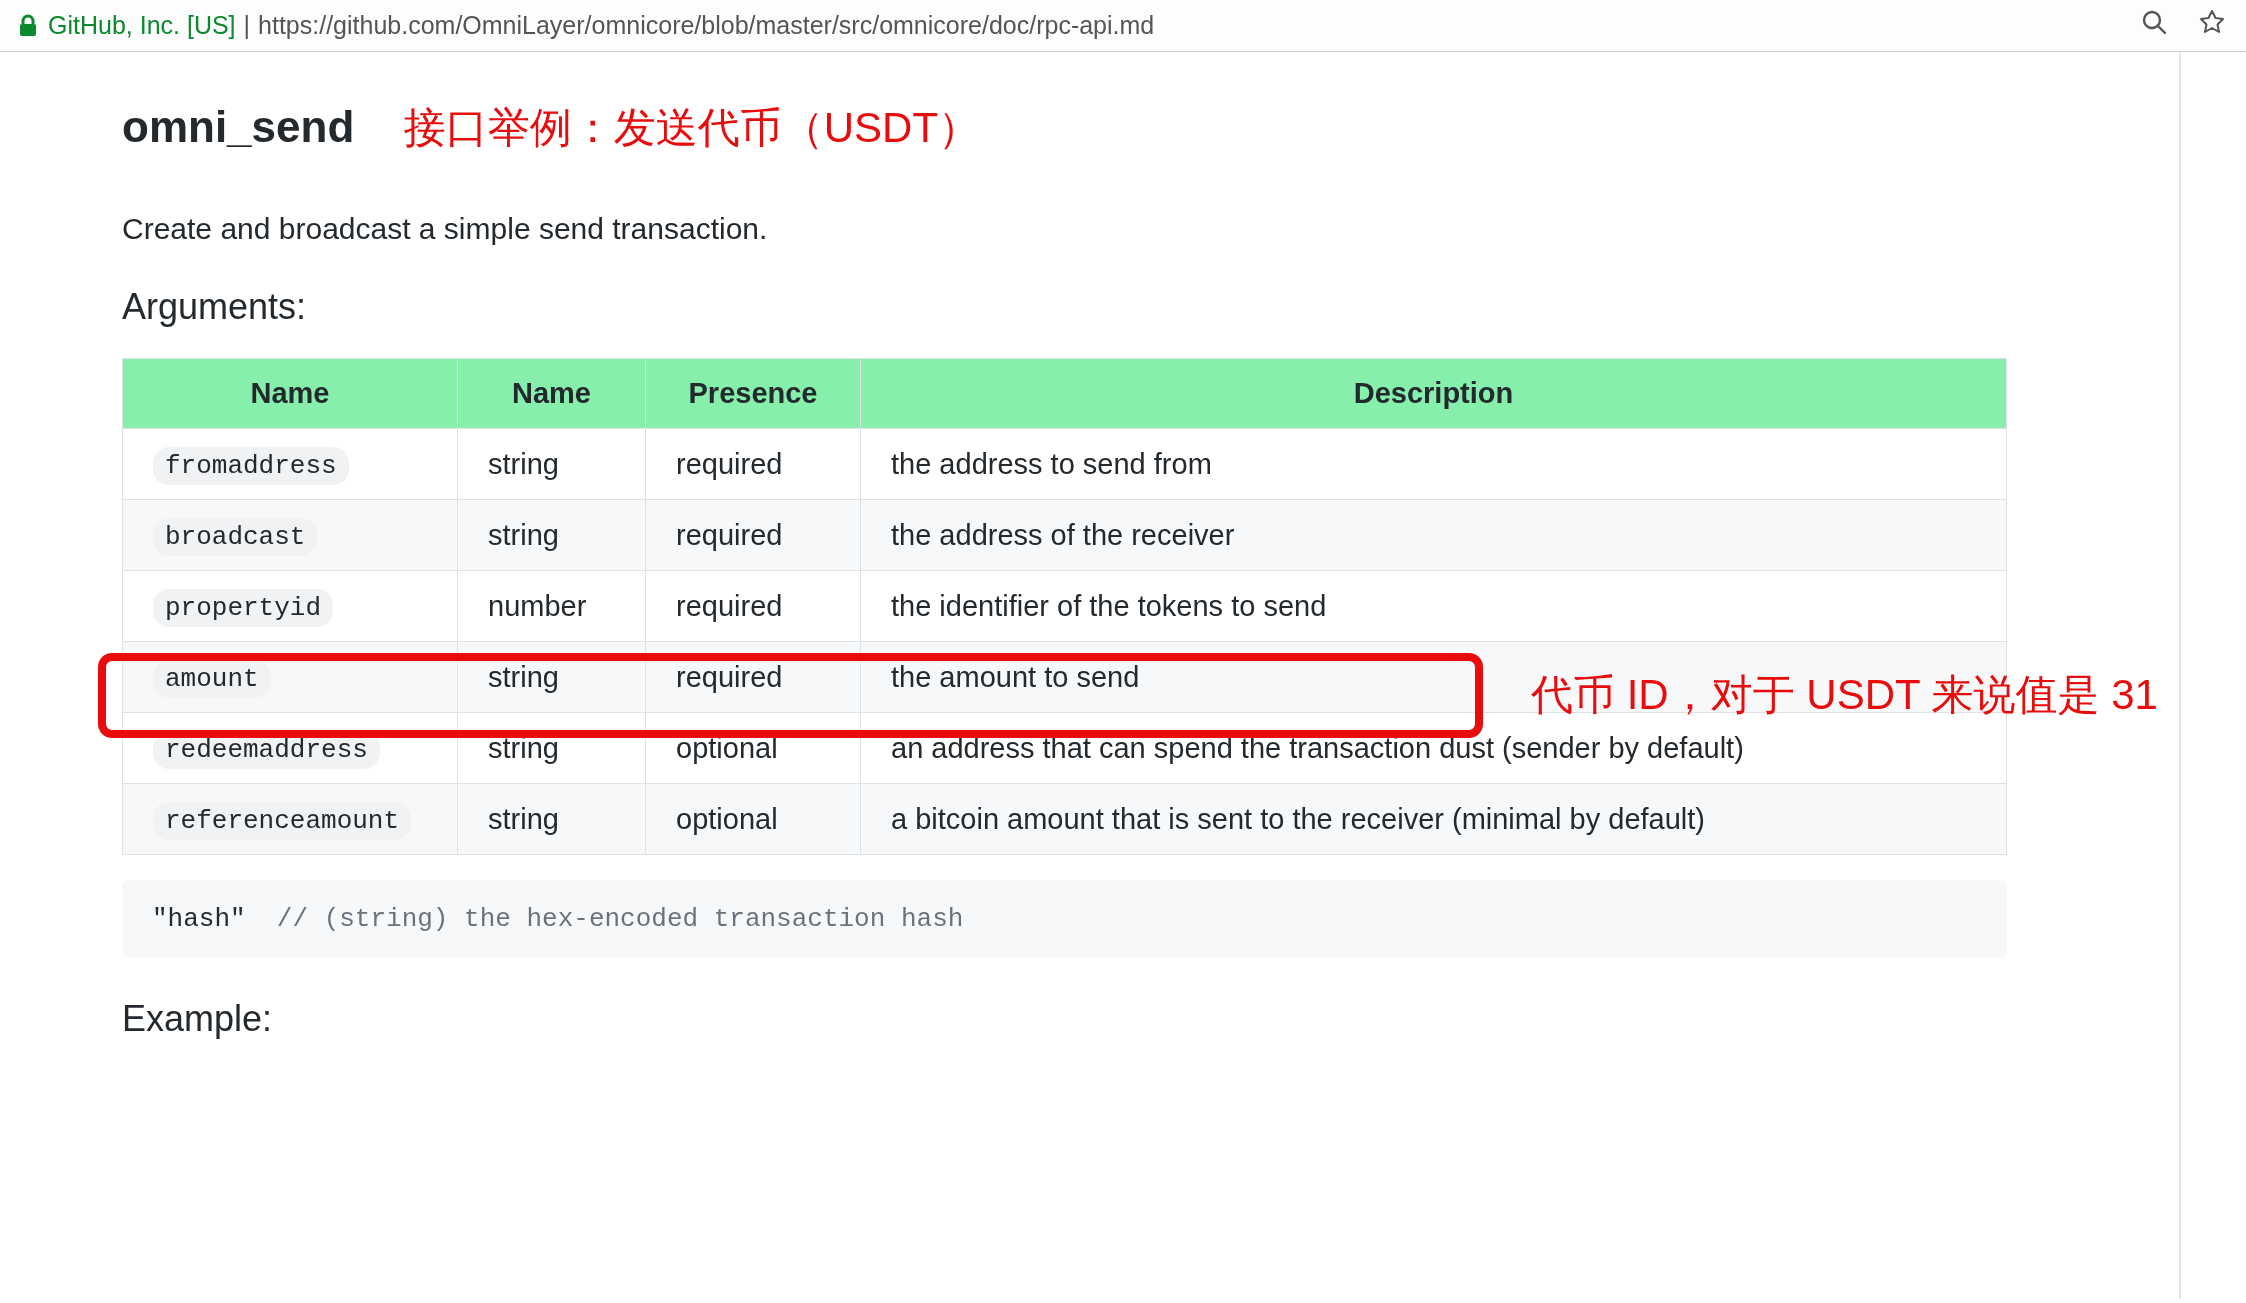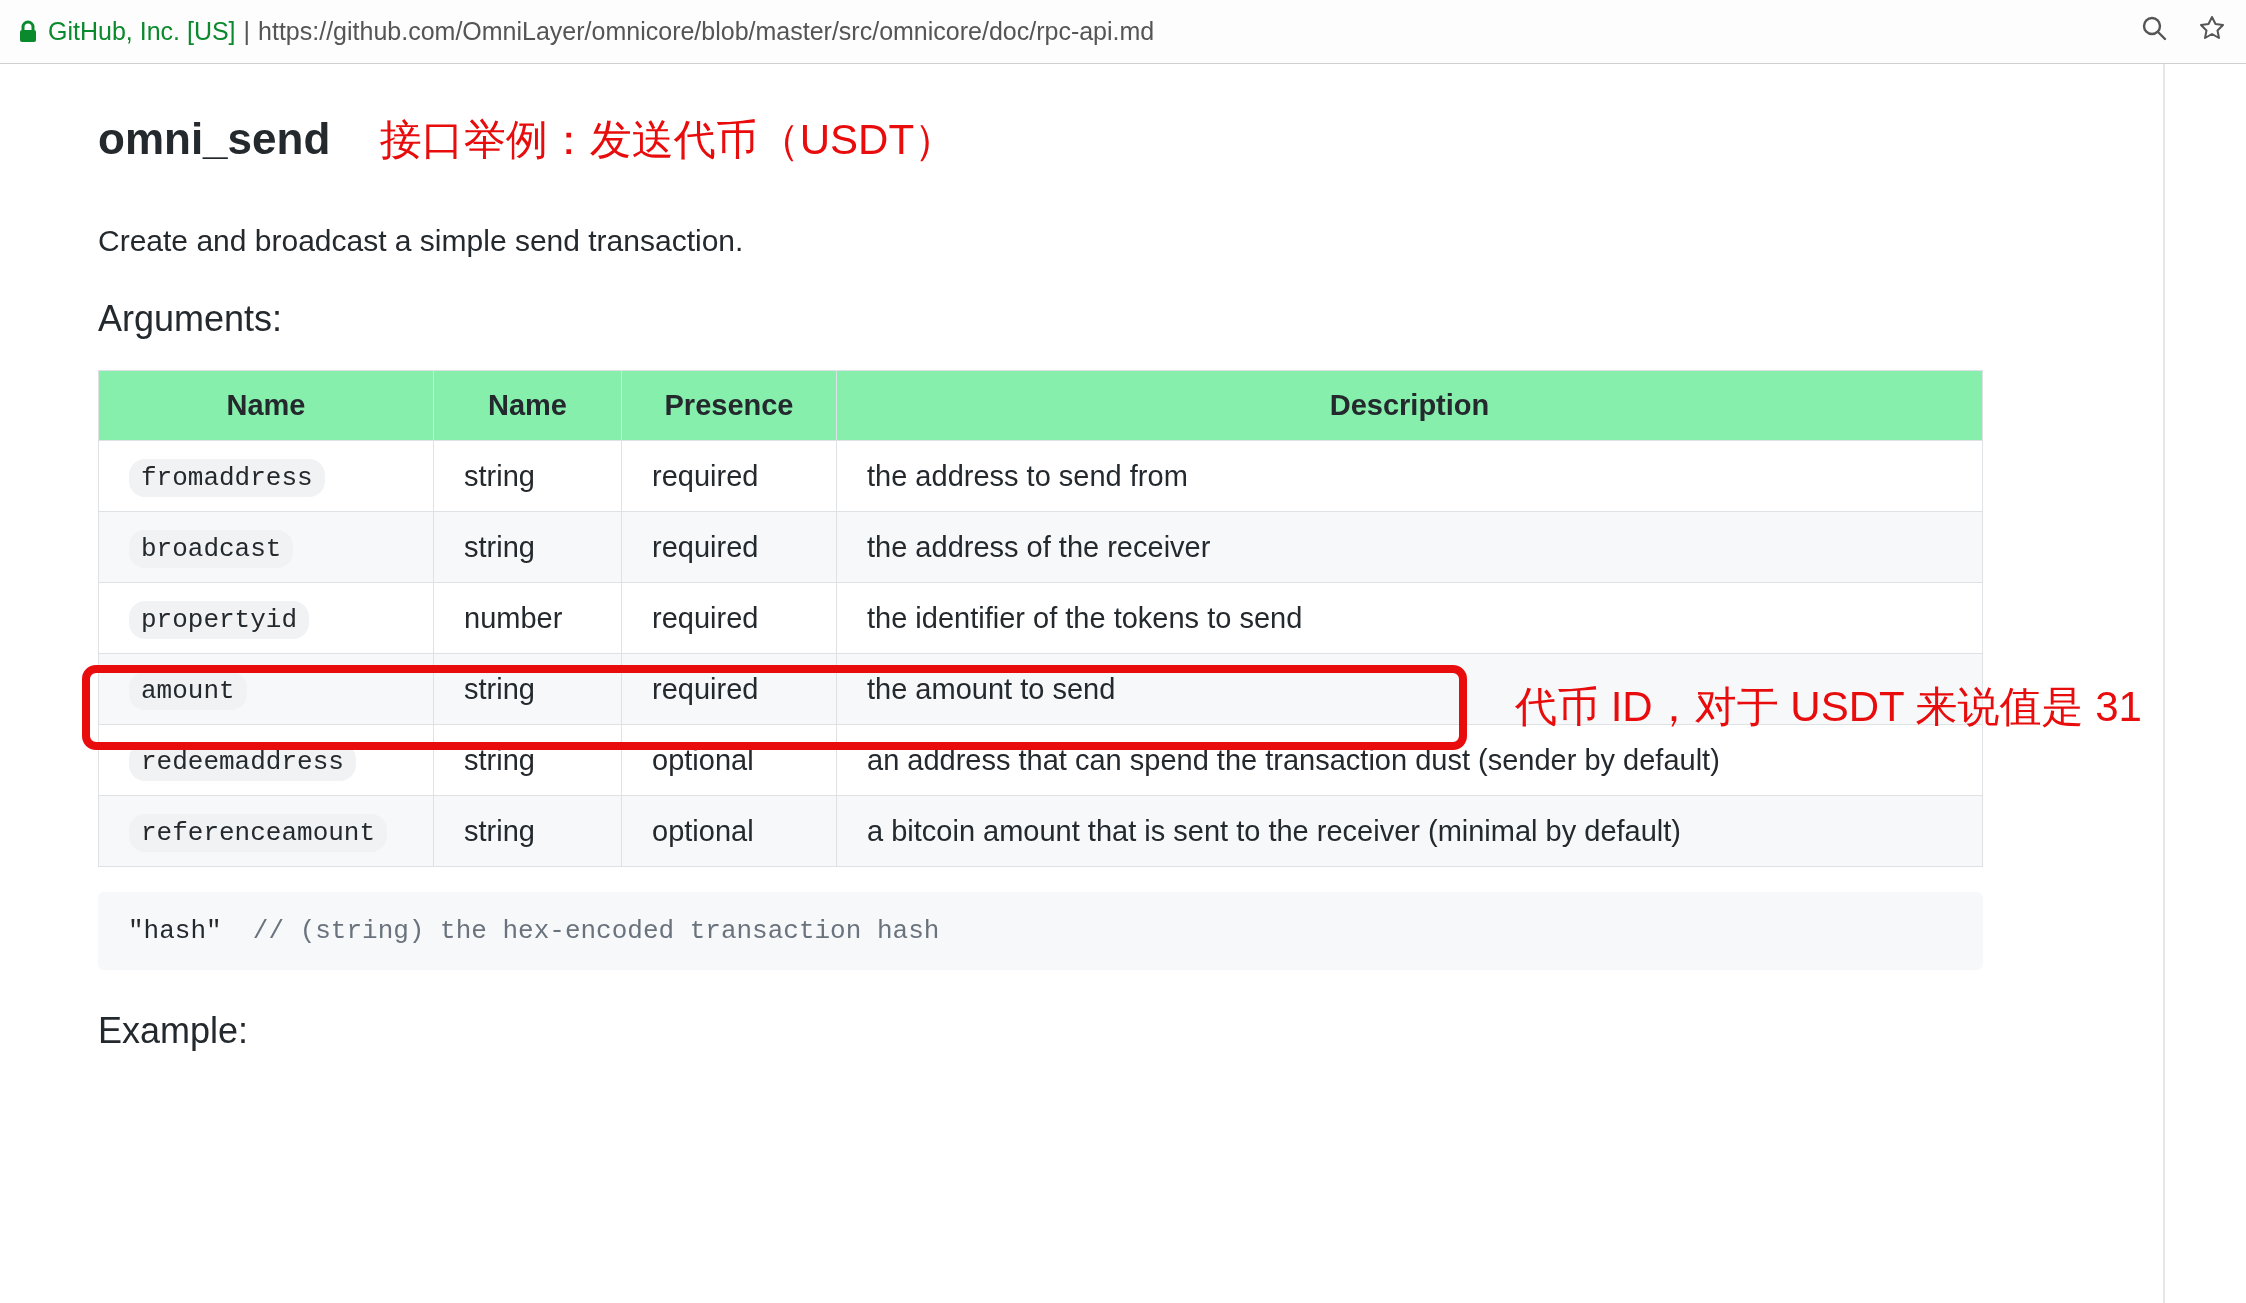--- a/index.html
+++ b/index.html
@@ -7,21 +7,21 @@
     margin: 0; padding: 0;
     font-family: -apple-system, BlinkMacSystemFont, "Segoe UI", Helvetica, Arial, sans-serif;
     color: #24292e;
     background: #fff;
     width: 2246px;
   }
   
   .addr-bar {
     display: flex;
     align-items: center;
-    height: 64px;
+    height: 52px;
     border-bottom: 1px solid #d0d0d0;
     padding: 0 20px 0 18px;
     font-size: 25px;
     color: #333;
     background: #fdfdfd;
     position: relative;
   }
   .lock-icon {
     color: #0a8a2d;
     margin-right: 10px;
@@ -30,23 +30,23 @@
   }
   .secure-org { color: #0a8a2d; }
   .url-sep { color: #555; margin: 0 8px; }
   .url-rest { color: #555; }
   .addr-right { margin-left: auto; display: flex; gap: 30px; align-items: center; }
   .zoom-icon, .star-icon { font-size: 28px; color: #555; }
 
   
   .page-wrap {
     width: 2165px;
-    margin-left: 0;
+    margin-left: 16px;
     border-right: 2px solid #e6e6e6;
-    padding: 30px 0 20px 8px;
+    padding: 30px 0 20px 16px;
     min-height: 1247px; 
     position: relative;
   }
   .content {
     padding-left: 90px;
     padding-right: 50px;
   }
 
   h2.section-title {
     font-size: 44px;

